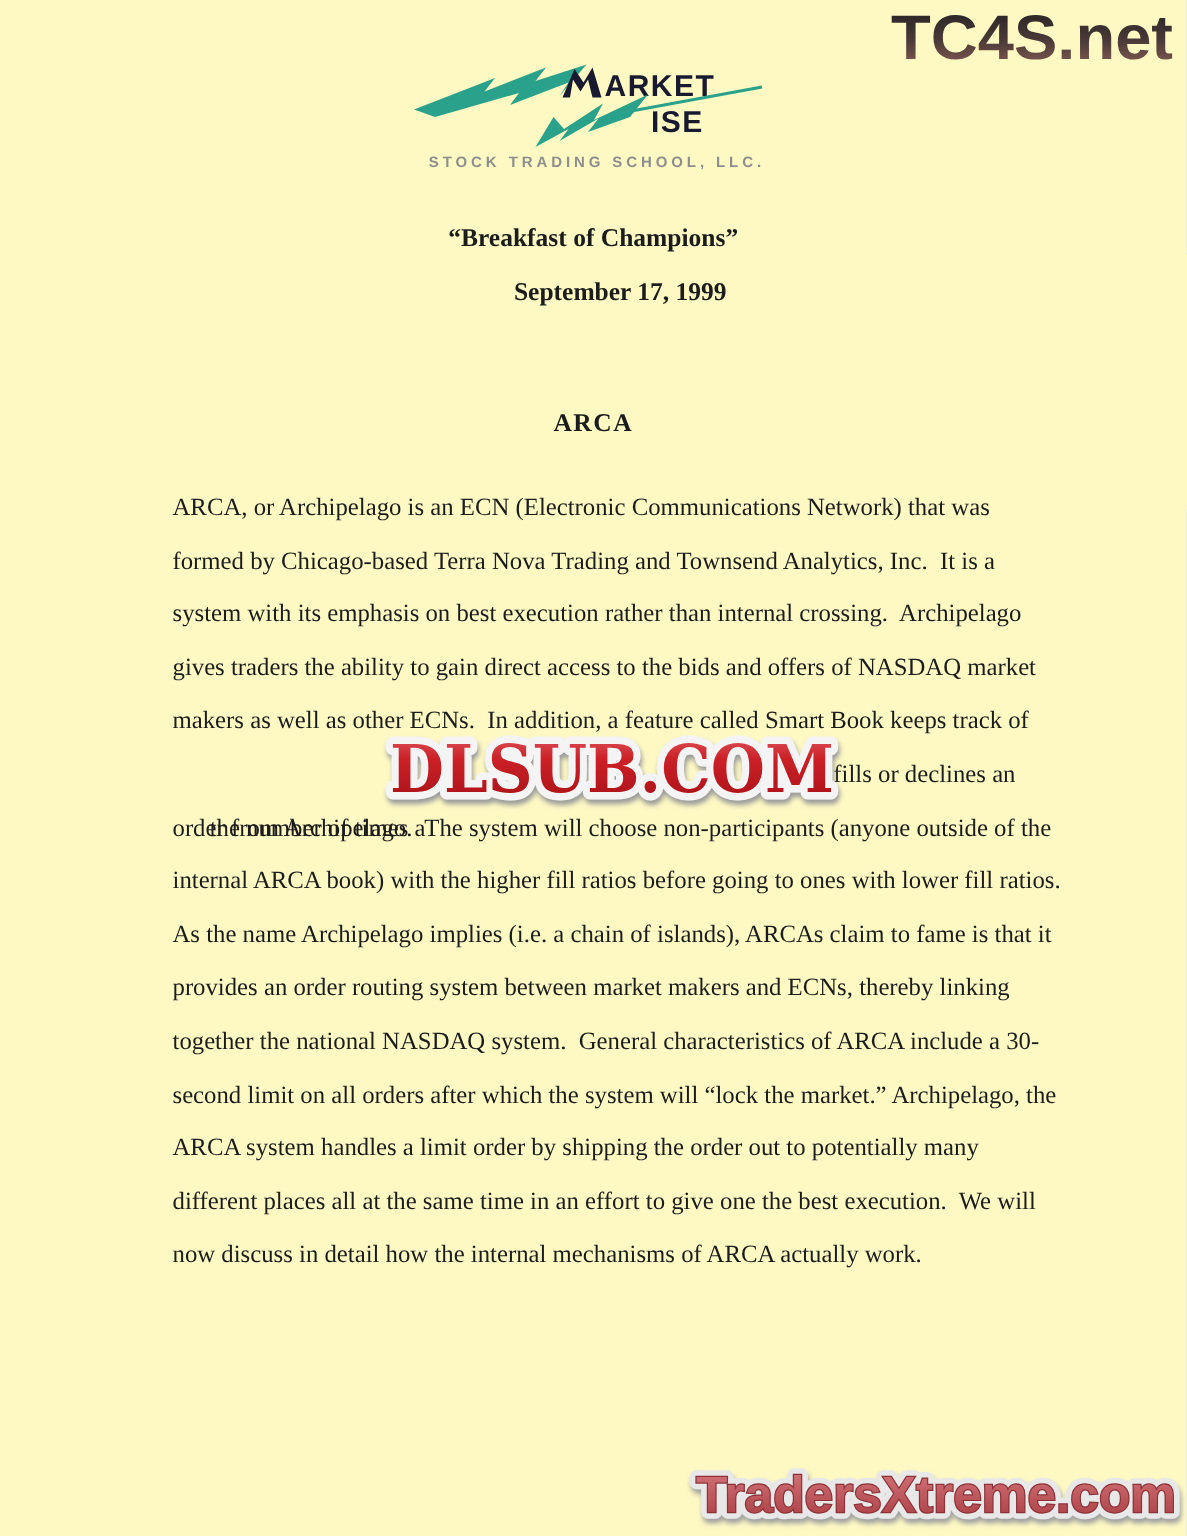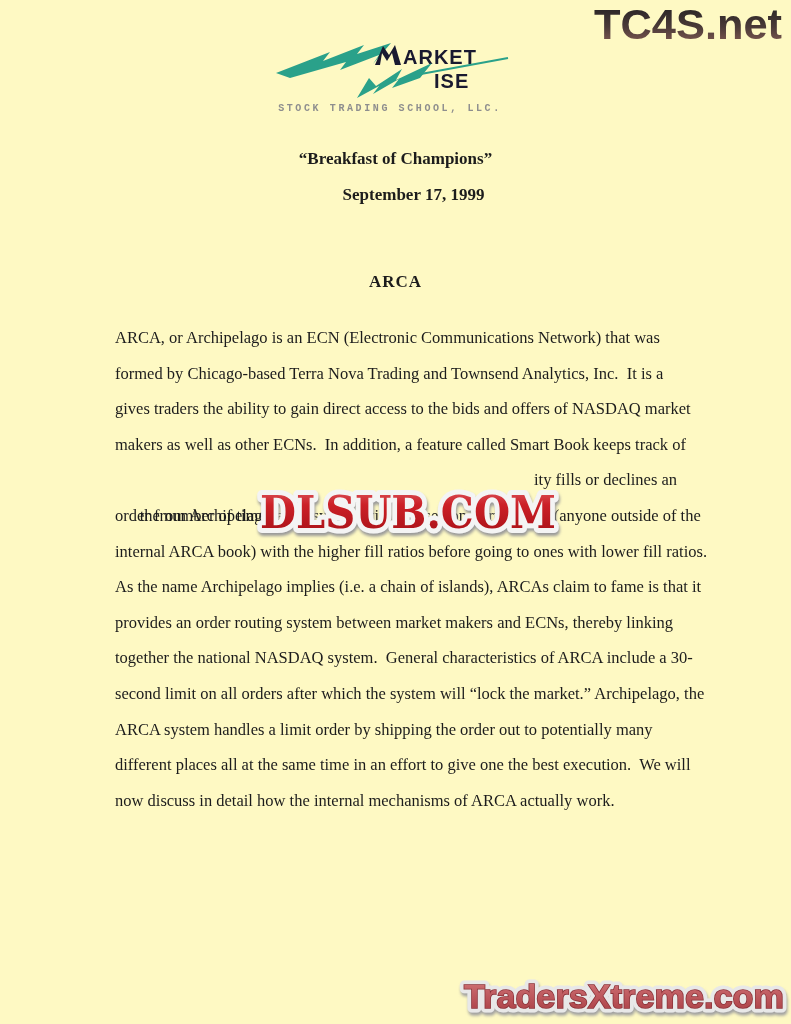--- a/index.html
+++ b/index.html
@@ -10,22 +10,22 @@
     background:#fef9c3;
     font-family:"Liberation Serif", serif;
     overflow:hidden;
   }
   
   .tc4s{position:absolute;left:588px;top:2px;width:200px;height:46px;}
   
   .logo-art{position:absolute;left:274px;top:36px;width:236px;height:64px;}
   .logo-school{
     position:absolute;left:270px;top:103px;width:240px;
-    text-align:center;
-    font-family:Liberation Mono, monospace;
+    text-align:right;
+    font-family:Liberation Sans, sans-serif;
     font-size:10px;font-weight:700;letter-spacing:2.6px;
     color:#8e8e8e;white-space:nowrap;
   }
   
   .doc-title,.doc-date,.doc-heading{
     position:absolute;left:0;width:791px;text-align:center;
     font-weight:bold;font-size:17px;color:#1c1c1c;white-space:pre;
   }
   .doc-title{top:149px;}
   .doc-date{top:185px;padding-left:18px;}
@@ -77,20 +77,21 @@
   </svg>
   <div class="logo-school">STOCK TRADING SCHOOL, LLC.</div>
 
   <div class="doc-title">“Breakfast of Champions”</div>
   <div class="doc-date">September 17, 1999</div>
   <div class="doc-heading">ARCA</div>
 
   <div class="body-lines">
     <div class="bline">ARCA, or Archipelago is an ECN (Electronic Communications Network) that was</div>
     <div class="bline">formed by Chicago-based Terra Nova Trading and Townsend Analytics, Inc.  It is a</div>
+    <div class="bline">system with its emphasis on best execution rather than internal crossing.  Archipelago</div>
     <div class="bline">gives traders the ability to gain direct access to the bids and offers of NASDAQ market</div>
     <div class="bline">makers as well as other ECNs.  In addition, a feature called Smart Book keeps track of</div>
     <div class="bline">
       <span>the number of times a</span>
       <span class="frag-right">ity fills or declines an</span>
     </div>
     <div class="bline">order from Archipelago.  The system will choose non-participants (anyone outside of the</div>
     <div class="bline">internal ARCA book) with the higher fill ratios before going to ones with lower fill ratios.</div>
     <div class="bline">As the name Archipelago implies (i.e. a chain of islands), ARCAs claim to fame is that it</div>
     <div class="bline">provides an order routing system between market makers and ECNs, thereby linking</div>

